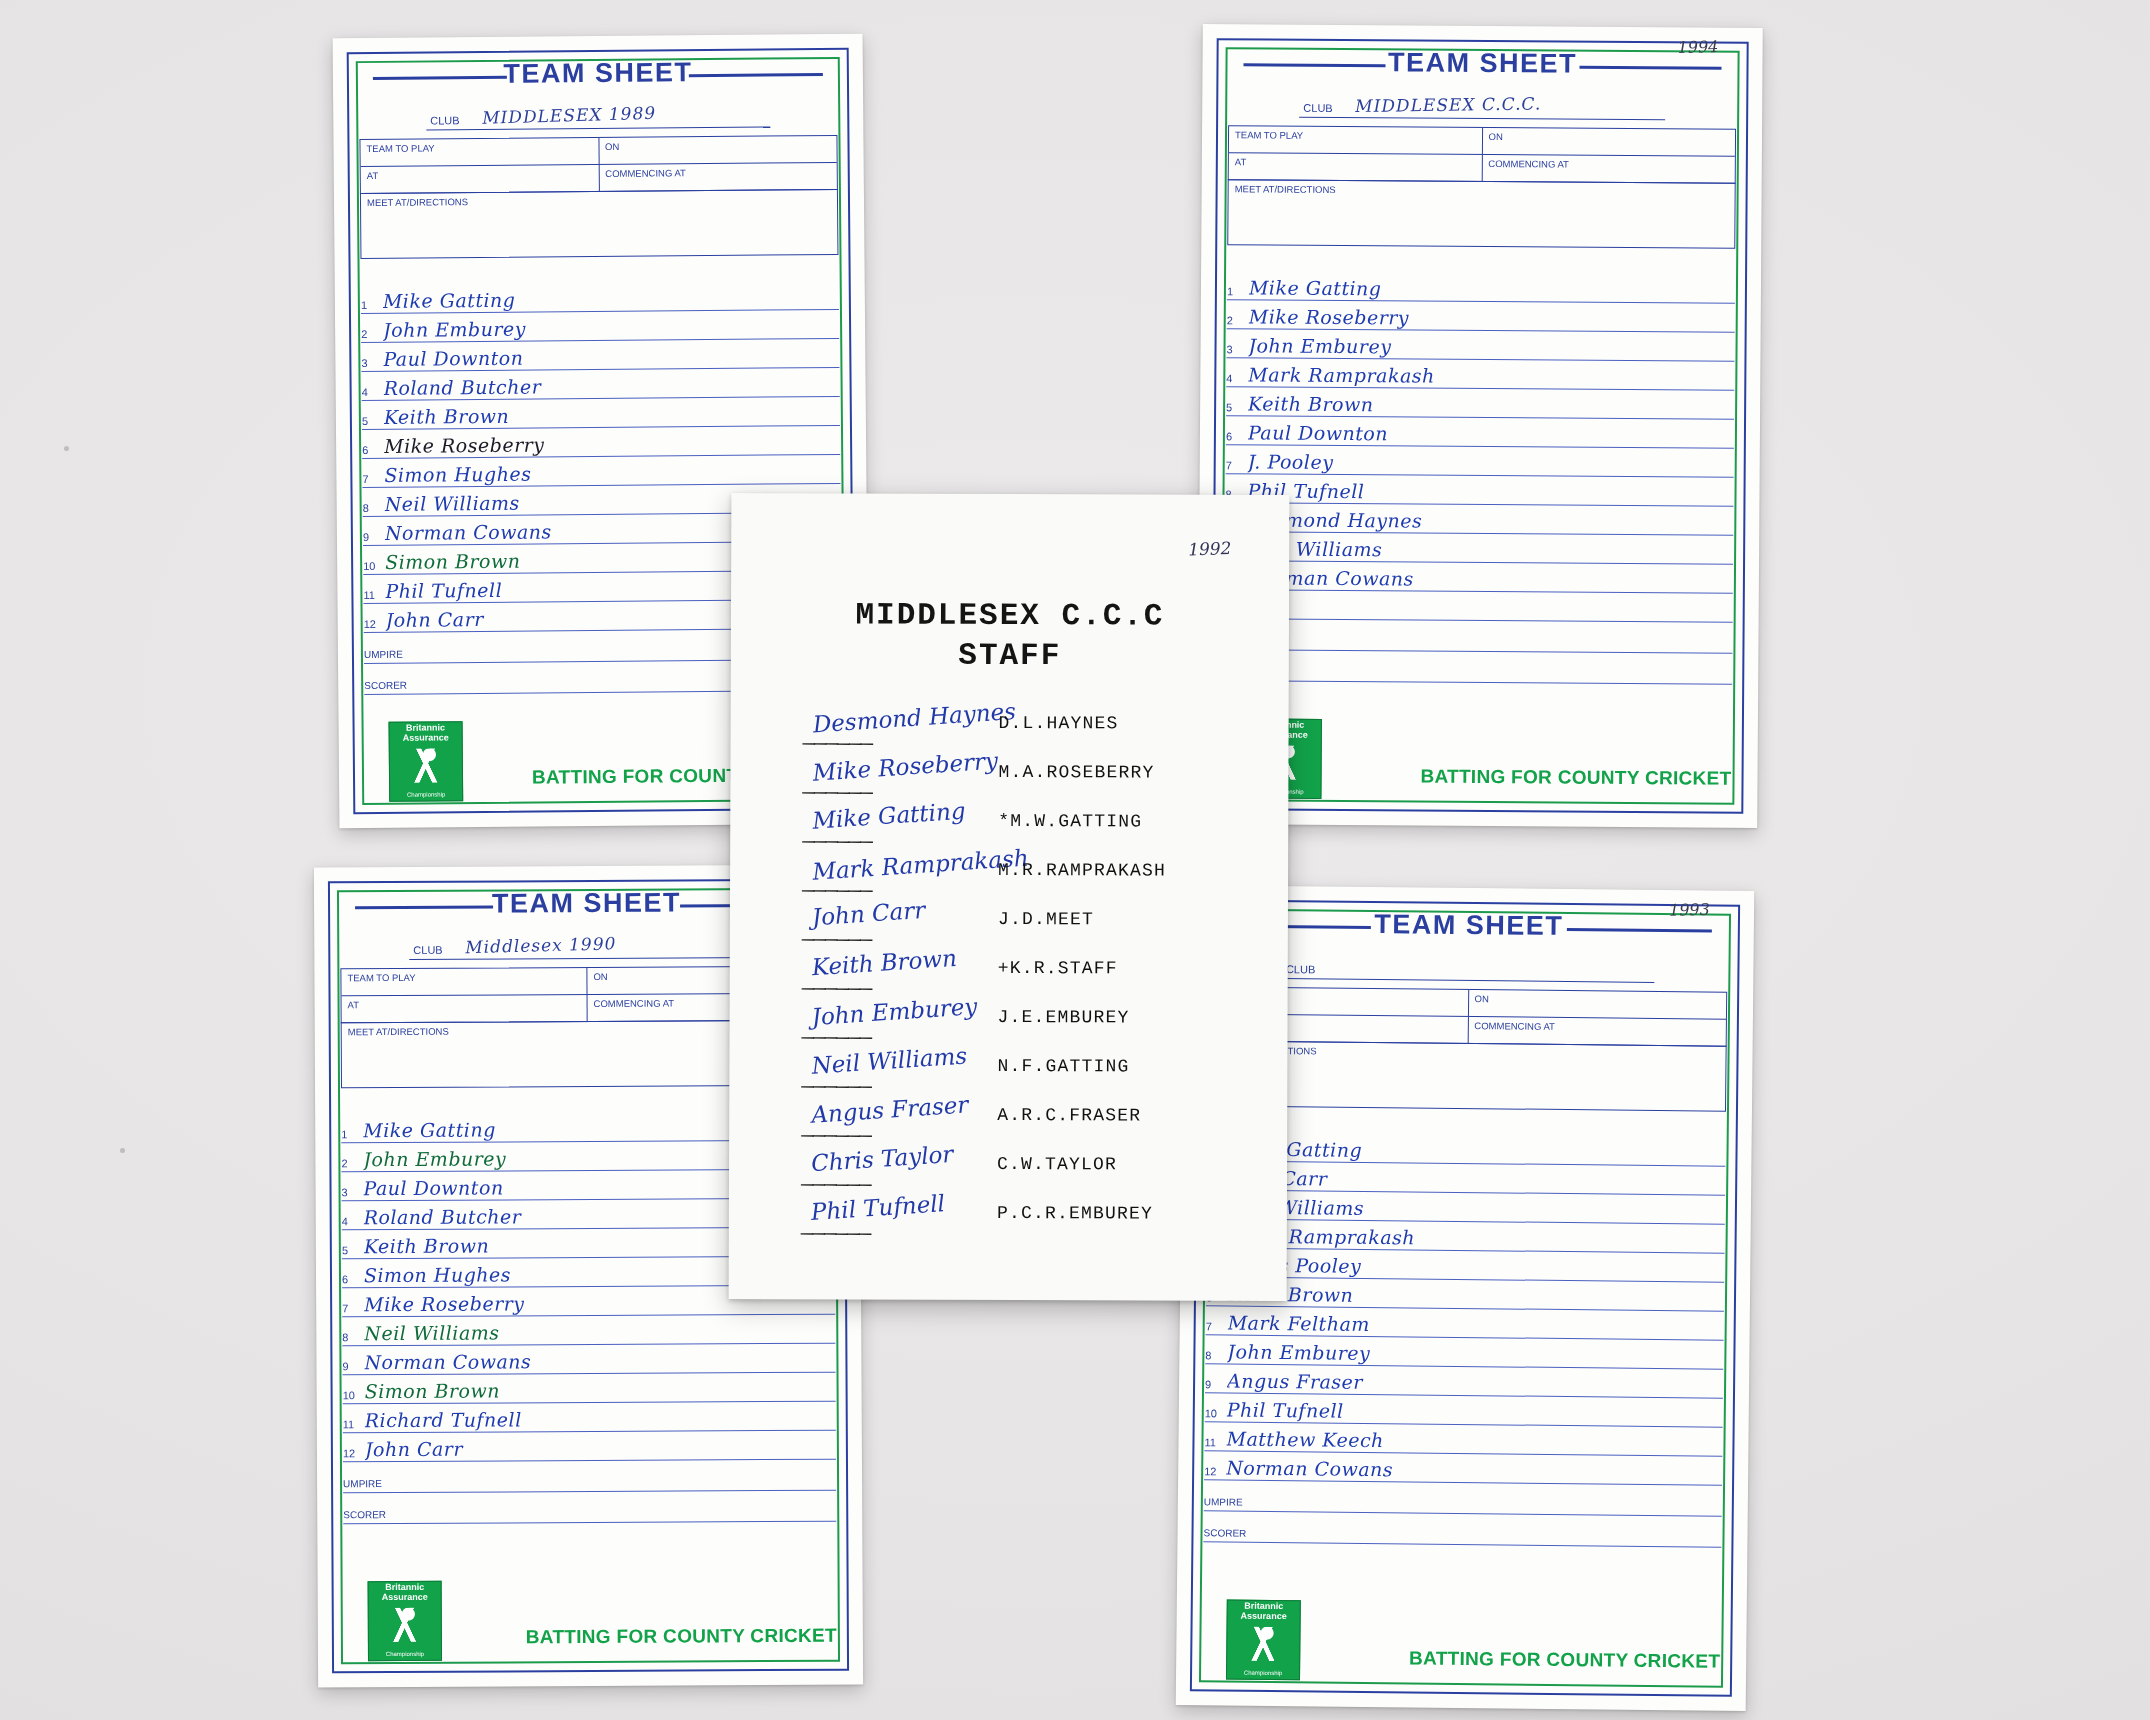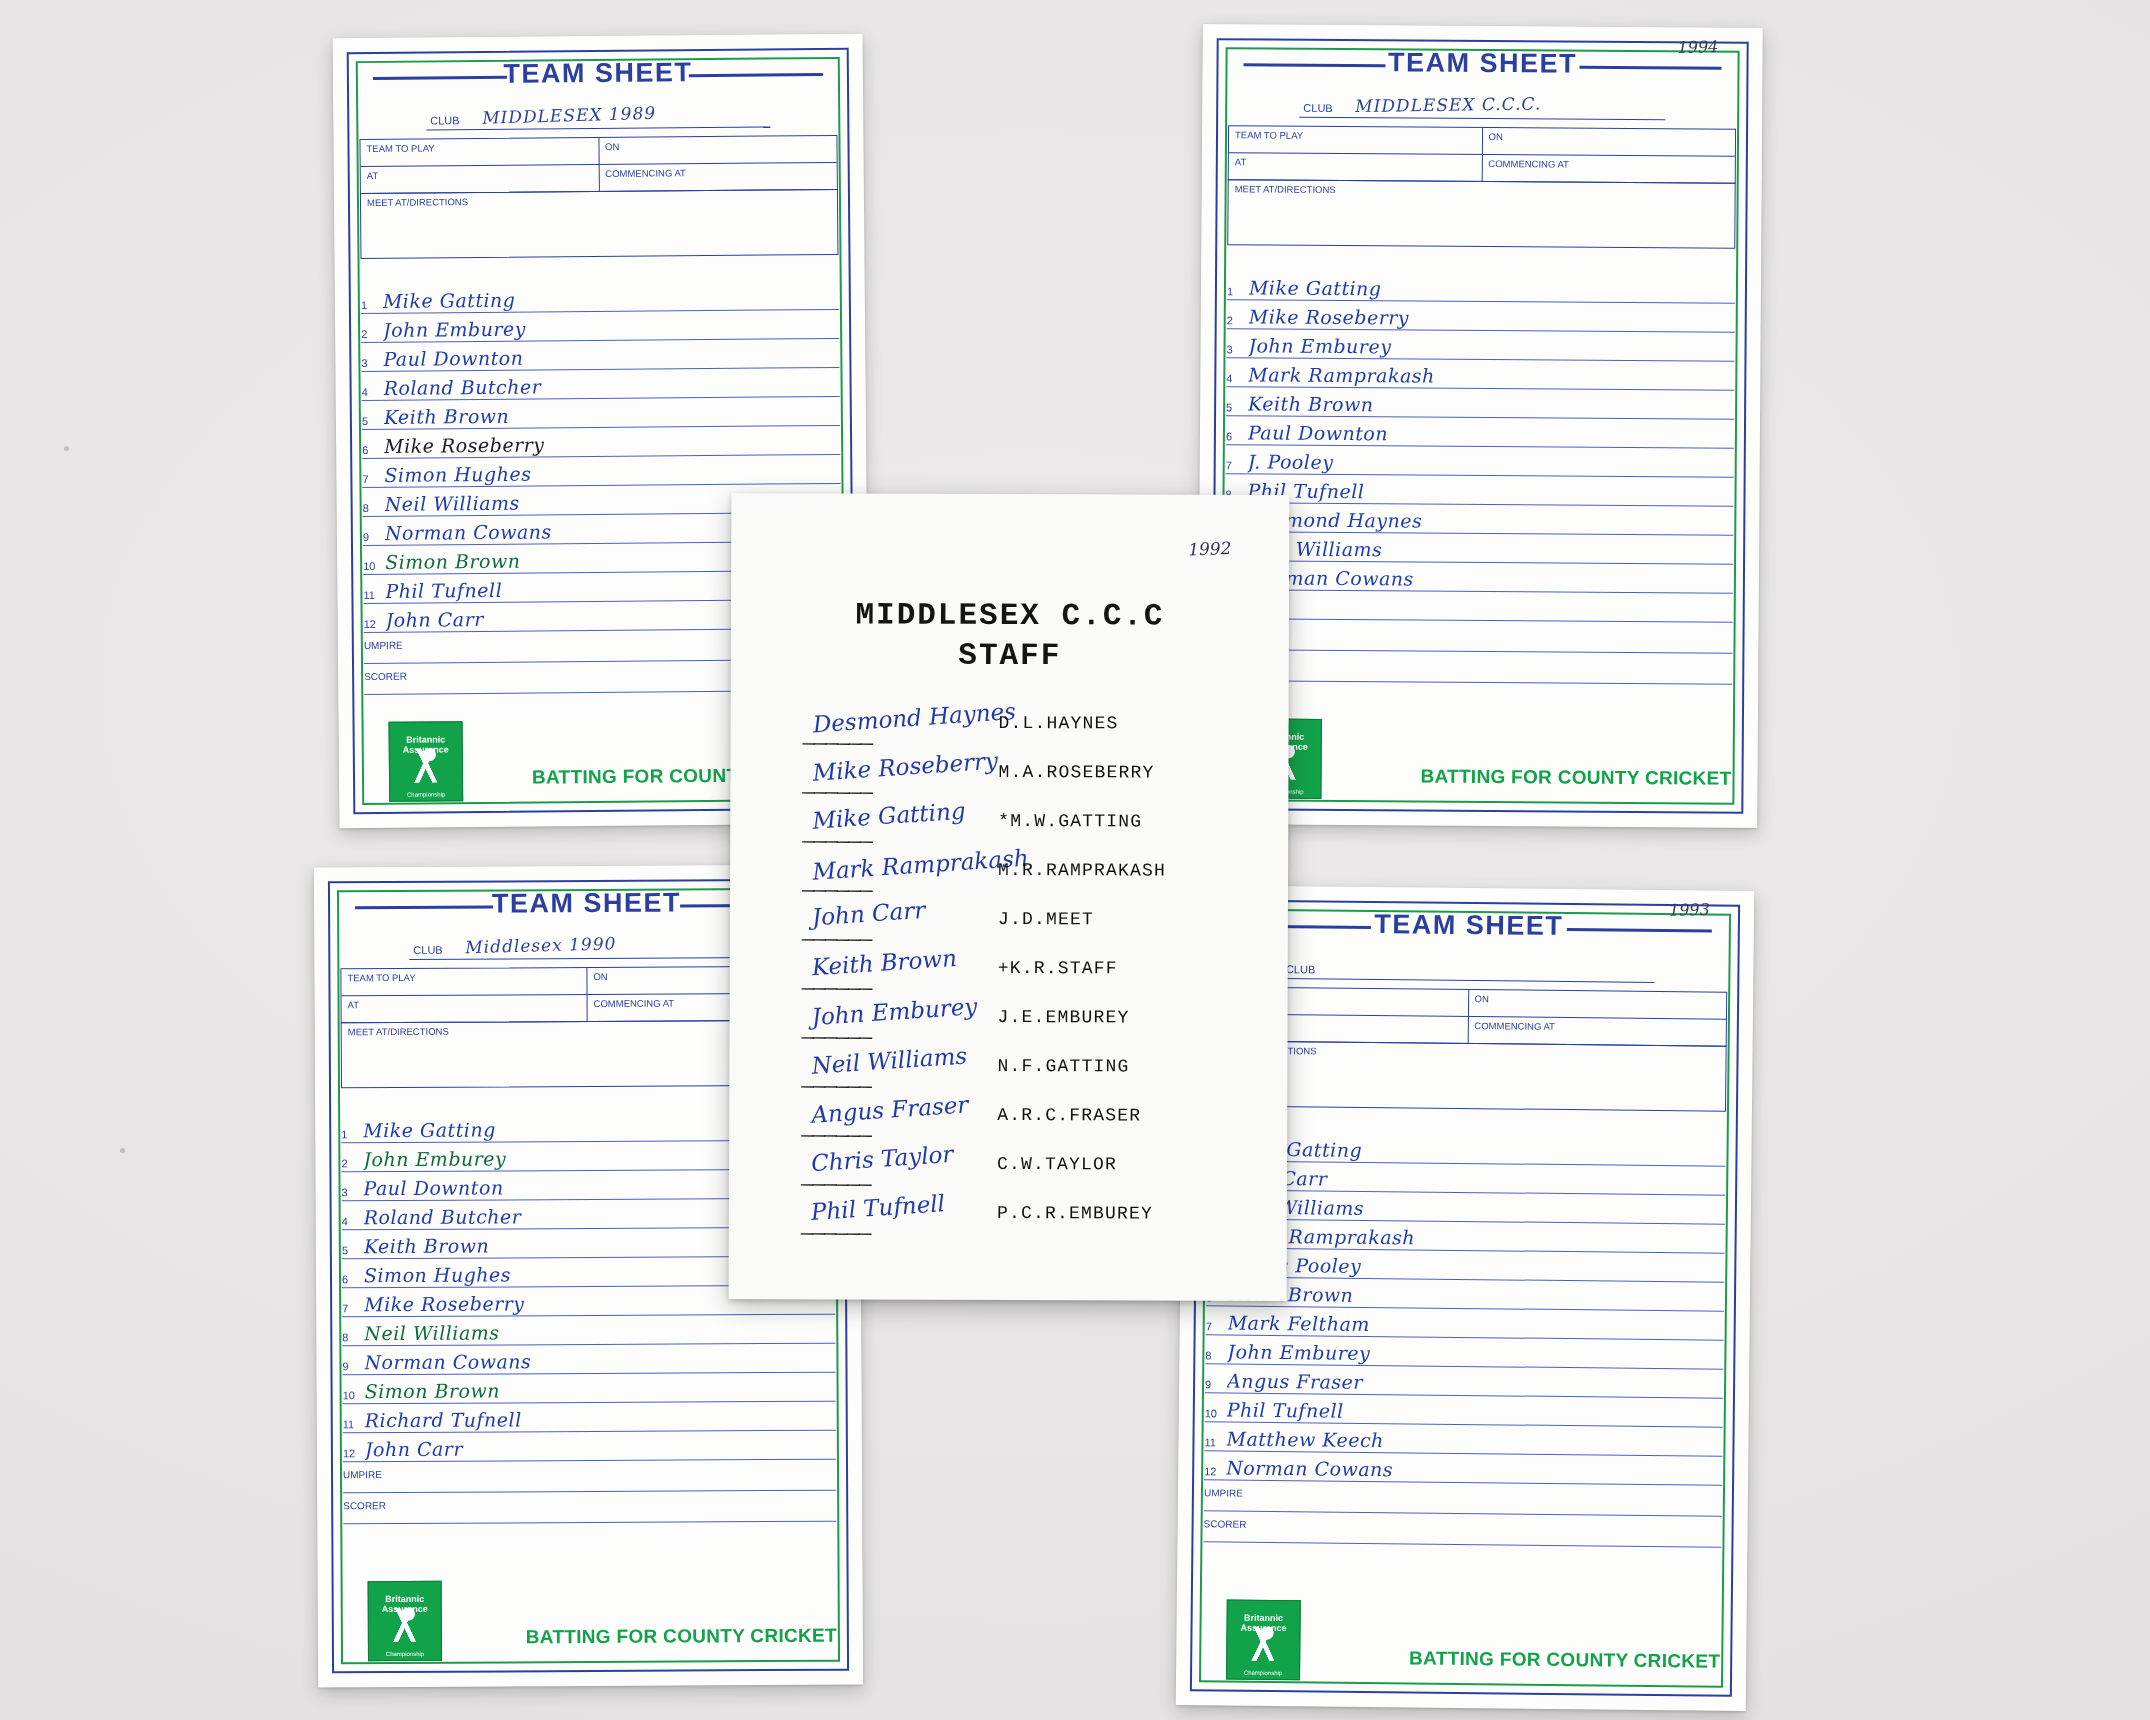--- a/index.html
+++ b/index.html
@@ -70,28 +70,28 @@
   .pl{display:flex;align-items:flex-end;height:28px;border-bottom:1px solid #4a5fc0;position:relative;}
   .pl .num{width:22px;font-size:11px;color:#2a3fa0;padding-bottom:2px;}
   .pl .sig{
     flex:1;font-family:"DejaVu Serif",serif;font-style:italic;
     font-size:19px;color:#1e3bb0;padding-bottom:1px;letter-spacing:.5px;
     white-space:nowrap;overflow:hidden;
   }
   .pl .sig.g{color:#0f6b3a;}
   .pl .sig.k{color:#1a1a28;}
   .foot-line{display:flex;align-items:flex-end;height:30px;border-bottom:1px solid #4a5fc0;}
-  .foot-line .lbl{font-size:10px;color:#2a3fa0;padding-bottom:12px;}
+  .foot-line .lbl{font-size:10px;color:#2a3fa0;padding-bottom:3px;}
 
   .brand{position:absolute;left:0;right:0;bottom:26px;height:86px;}
   .brand .logo{
     position:absolute;left:50px;bottom:0;width:72px;height:78px;
     background:#12a24a;border:1px solid #0d7a37;
   }
-  .brand .logo .t1{color:#fff;font-size:9px;font-weight:bold;text-align:center;line-height:10px;padding-top:12px;}
+  .brand .logo .t1{color:#fff;font-size:9px;font-weight:bold;text-align:center;line-height:10px;padding-top:0;}
   .brand .logo .t2{color:#fff;font-size:6px;text-align:center;position:absolute;bottom:3px;left:0;right:0;}
   .brand .logo .fig{
     position:absolute;left:18px;top:26px;width:36px;height:34px;
     background:
       radial-gradient(circle at 60% 18%, #ffffff 0 6px, transparent 7px),
       linear-gradient(115deg, transparent 42%, #ffffff 43%, #ffffff 52%, transparent 53%),
       linear-gradient(65deg, transparent 46%, #ffffff 47%, #ffffff 56%, transparent 57%);
   }
   .brand .slogan{
     position:absolute;right:26px;bottom:12px;

